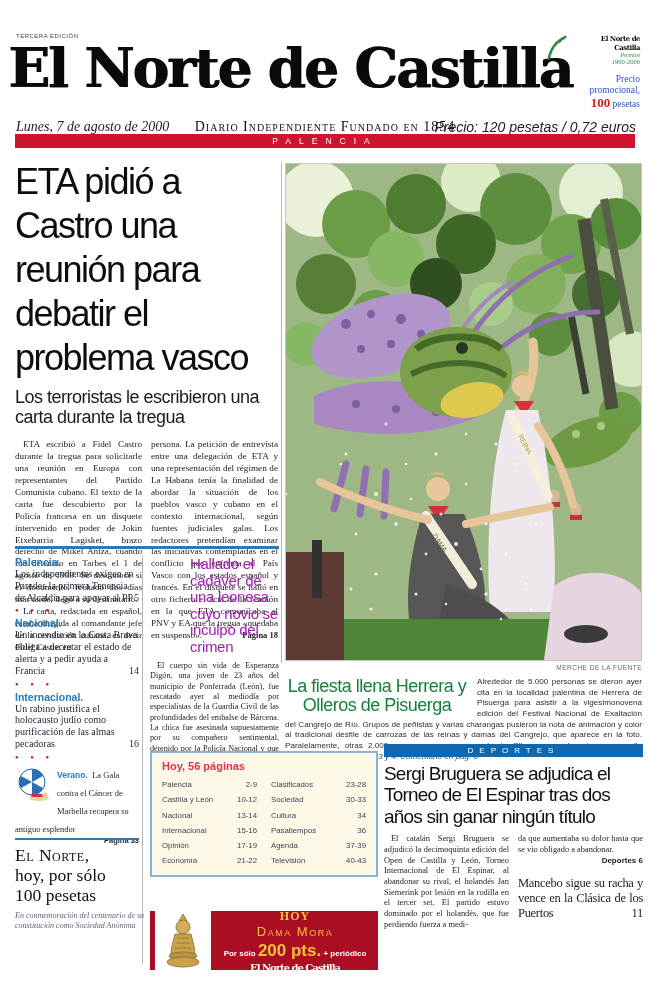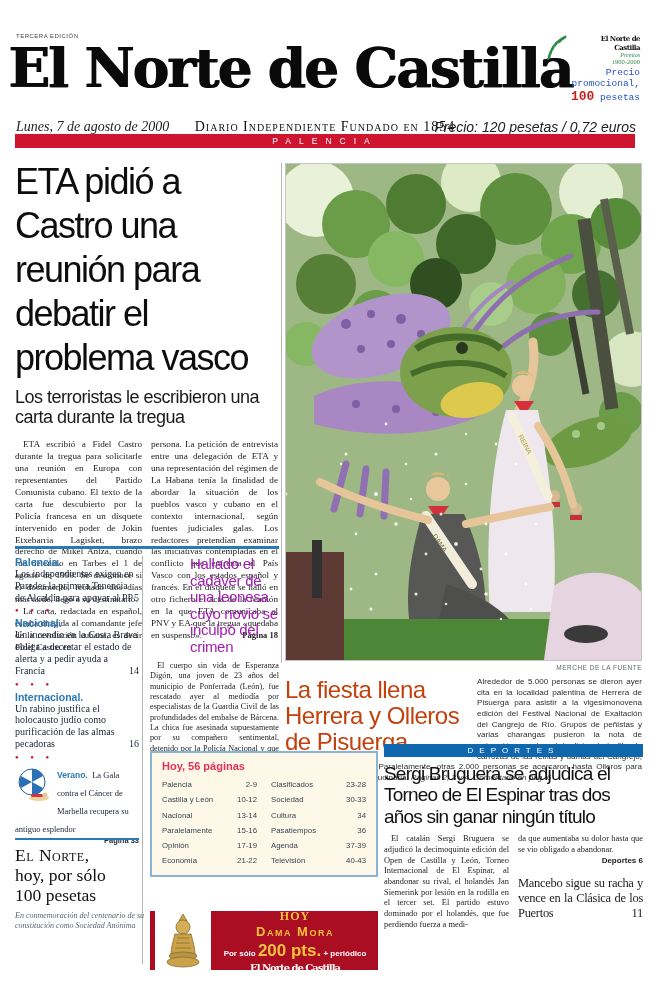--- a/index.html
+++ b/index.html
@@ -14,21 +14,21 @@
   
   .edition { position:absolute; left:16px; top:33px; font-size:6px; letter-spacing:.5px; color:#444; }
   .mast-title { position:absolute; left:0; top:40px; width:580px; text-align:center;
     font-size:55px; line-height:1; color:#0a0a0a; text-shadow:1px 0 #0a0a0a; }
   .logo-block { position:absolute; right:10px; top:34px; width:98px; text-align:right; }
   .logo-row { display:flex; align-items:flex-start; justify-content:flex-end; gap:2px; }
   .logo-text { text-align:right; }
   .logo-brand { font-size:7px; letter-spacing:-0.5px; color:#111; }
   .logo-sub { font-size:6px; font-style:italic; color:#2e8b4a; font-family:"Liberation Serif",serif; }
   .logo-years { font-size:6.5px; color:#2e8b4a; font-family:"Liberation Serif",serif; }
-  .promo-price { font-family:Liberation Mono, monospace; color:#2753c4; font-size:9.5px; line-height:1.15; }
+  .promo-price { margin-top:6px; font-family:Liberation Serif, serif; color:#2753c4; font-size:9.5px; line-height:1.15; }
   .promo-amount { color:#c81f1f; font-weight:bold; font-size:13px; }
   .dateline { position:absolute; left:0; top:119px; width:650px; height:14px; font-size:14px; }
   .date { position:absolute; left:16px; font-style:italic; font-family:"Liberation Serif",serif; color:#222; }
   .tagline { position:absolute; left:0; width:650px; text-align:center; font-family:"Liberation Serif",serif;
     font-variant:small-caps; letter-spacing:1px; color:#111; }
   .price { position:absolute; right:14px; font-style:italic; font-family:Liberation Sans, sans-serif; color:#222; }
   .band { position:absolute; left:15px; right:15px; top:134px; height:14px; background:#cf1430;
     color:#fff; text-align:center; font-size:8.5px; letter-spacing:8px; line-height:14px; }
 
   
@@ -41,22 +41,22 @@
   .lead .col p { text-indent:8px; }
   .pageref { font-weight:bold; font-size:8.5px; float:right; font-family:"Liberation Serif",serif; }
 
   .vrule { position:absolute; width:1px; background:#b5b5b5; }
   .hrule-blue { position:absolute; height:3px; background:#2a7ab8; }
 
   
   .photo { position:absolute; left:285px; top:163px; width:357px; height:498px; border:1px solid #c5c5c5; }
   .credit { position:absolute; left:285px; top:664px; width:357px; text-align:right; font-size:6.5px; color:#666; letter-spacing:.5px; }
   .caption { position:absolute; left:285px; top:677px; width:357px; }
-  .cap-h { float:left; width:184px; margin-right:8px; font-size:24px; line-height:1.08;
-    font-weight:500; letter-spacing:-0.5px; color:#c2410c; }
+  .cap-h { float:left; width:184px; margin-right:8px; font-size:18px; line-height:1.08;
+    font-weight:500; letter-spacing:-0.5px; color:#15803d;text-align:center; }
   .cap-t { font-size:8.1px; line-height:1.32; text-align:justify; color:#2d2d2d; }
   .cap-ref { font-style:italic; color:#444; }
 
   
   .briefs { position:absolute; left:15px; top:556px; width:124px; }
   .brief-label { color:#2a7ab8; font-weight:bold; font-size:10.5px; }
   .brief-text { font-family:"Liberation Serif",serif; font-size:10px; line-height:1.18; color:#1b2433; }
   .brief-page { float:right; font-family:"Liberation Serif",serif; font-size:10px; color:#1b2433; }
   .dots { margin:4px 0 4px 0; color:#cf1430; font-size:6px; letter-spacing:5px; }
   .dots::after { content:"● ● ●"; }
@@ -85,21 +85,21 @@
   .idx-cols { display:flex; gap:14px; }
   .idx-col { flex:1; }
   .idx-row { display:flex; justify-content:space-between; font-size:7.8px; color:#3c4454; line-height:15.3px; }
 
   
   .adbox { position:absolute; left:150px; top:911px; width:228px; height:59px; background:#ab0e22;
     display:flex; align-items:center; padding:5px; }
   .ad-art { width:56px; height:67px; background:#fff; margin-right:6px; display:flex; align-items:center; justify-content:center; }
   .ad-main { flex:1; text-align:center; color:#fff; }
   .ad-hoy { font-family:"Liberation Serif",serif; font-weight:bold; color:#f2c23e; font-size:12px; letter-spacing:1px; }
-  .ad-name { font-weight:bold; color:#f2c23e; font-size:13px; font-variant:small-caps; letter-spacing:1.5px; }
+  .ad-name { font-weight:normal; color:#f2c23e; font-size:13px; font-variant:small-caps; letter-spacing:1.5px; }
   .ad-priceline { margin-top:2px; font-size:8px; font-weight:bold; }
   .ad-price { color:#f2c23e; font-size:17px; font-weight:bold; }
   .ad-brand { margin-top:1px; font-size:10px; color:#fff; text-decoration:underline; letter-spacing:-1px; }
 
   
   .sports { position:absolute; left:384px; top:744px; width:259px; }
   .sp-band { height:13px; background:#0f67ae; color:#fff; text-align:center; font-size:8px;
     letter-spacing:6px; line-height:13px; }
   .sports h3 { margin-top:6px; font-size:19px; font-weight:500; line-height:1.13; letter-spacing:-0.8px; color:#101010; }
   .sports h4 { margin-top:5px; font-size:12.5px; font-weight:400; line-height:1.2; letter-spacing:-0.3px; color:#1d1d1d; }
@@ -367,21 +367,21 @@
           </div>
         <div class="idx-row">
             <span>Castilla y León</span>
             <span>10-12</span>
           </div>
         <div class="idx-row">
             <span>Nacional</span>
             <span>13-14</span>
           </div>
         <div class="idx-row">
-            <span>Paralelamente</span>
+            <span>Internacional</span>
             <span>15-16</span>
           </div>
         <div class="idx-row">
             <span>Opinión</span>
             <span>17-19</span>
           </div>
         <div class="idx-row">
             <span>Economía</span>
             <span>21-22</span>
           </div>

